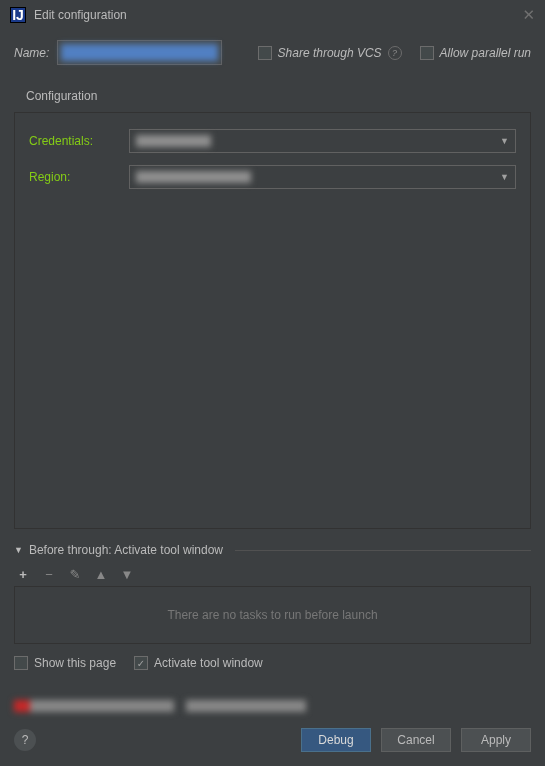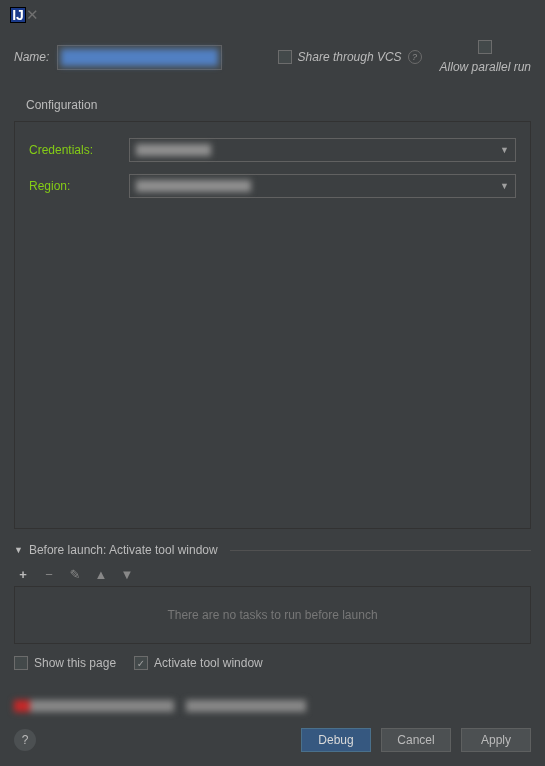--- a/index.html
+++ b/index.html
@@ -43,36 +43,37 @@
 .footer .help-btn { width: 22px; height: 22px; border-radius: 50%; background: #4c5052; display: flex; align-items: center; justify-content: center; color: #bbbbbb; cursor: pointer; font-size: 12px; }
 .footer .spacer { flex: 1; }
 .btn { min-width: 70px; height: 24px; border: 1px solid #5e6060; background: #4c5052; color: #bbbbbb; display: inline-flex; align-items: center; justify-content: center; padding: 0 12px; cursor: pointer; }
 .btn.primary { background: #365880; border-color: #4a708b; color: #d9d9d9; }
 </style>
 </head>
 <body>
 
 <div class="title-bar">
   <div class="app-icon">IJ</div>
+  <div class="title">Edit configuration</div>
   <div class="close">✕</div>
 </div>
 
 <div class="content">
   <div class="row name-row">
     <span class="label">Name:</span>
     <div class="input-name">
         <div class="blur"></div>
       </div>
     <div style="flex:1"></div>
     <div class="check-row">
       <span class="checkbox"></span>
       <span>Share through VCS</span>
       <span class="help-circle">?</span>
     </div>
-    <div class="check-row" style="margin-left:10px;flex-direction:column;">
+    <div class="check-row" style="margin-left:10px;">
       <span class="checkbox"></span>
       <span>Allow parallel run</span>
     </div>
   </div>
 
   <div class="tabs">
     <div class="tab">Configuration</div>
   </div>
 
   <div class="panel">
@@ -88,21 +89,21 @@
       <div class="combo">
         <span class="blur wide"></span>
         <span class="arrow">▼</span>
       </div>
     </div>
   </div>
 
   <div class="before-launch">
     <div class="section-head">
       <span class="tri">▼</span>
-      <span>Before launch: Activate tool window</span>
+      <span>Before through: Activate tool window</span>
       <span class="line"></span>
     </div>
     <div class="tool-row">
       <span class="tool-icon plus">+</span>
       <span class="tool-icon">−</span>
       <span class="tool-icon">✎</span>
       <span class="tool-icon">▲</span>
       <span class="tool-icon">▼</span>
     </div>
     <div class="tasks-box">There are no tasks to run before launch</div>

